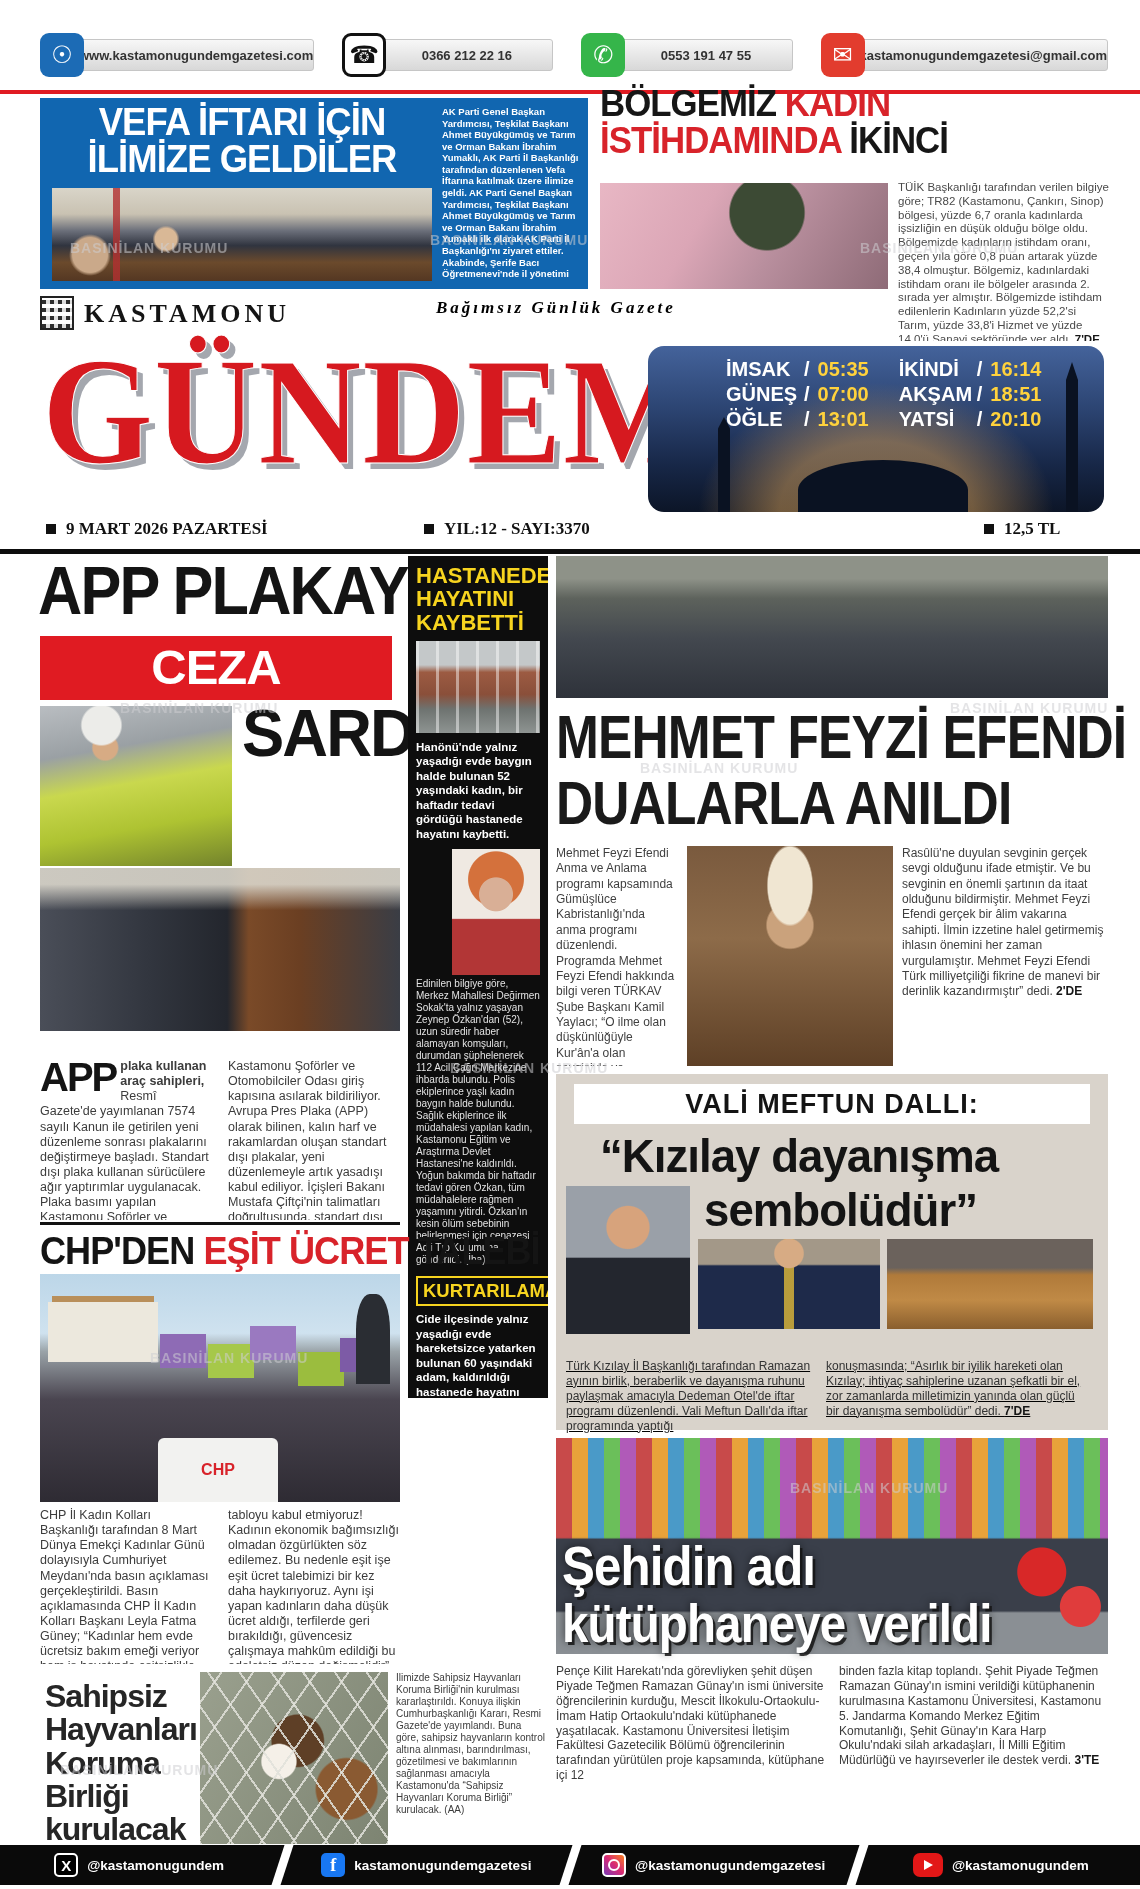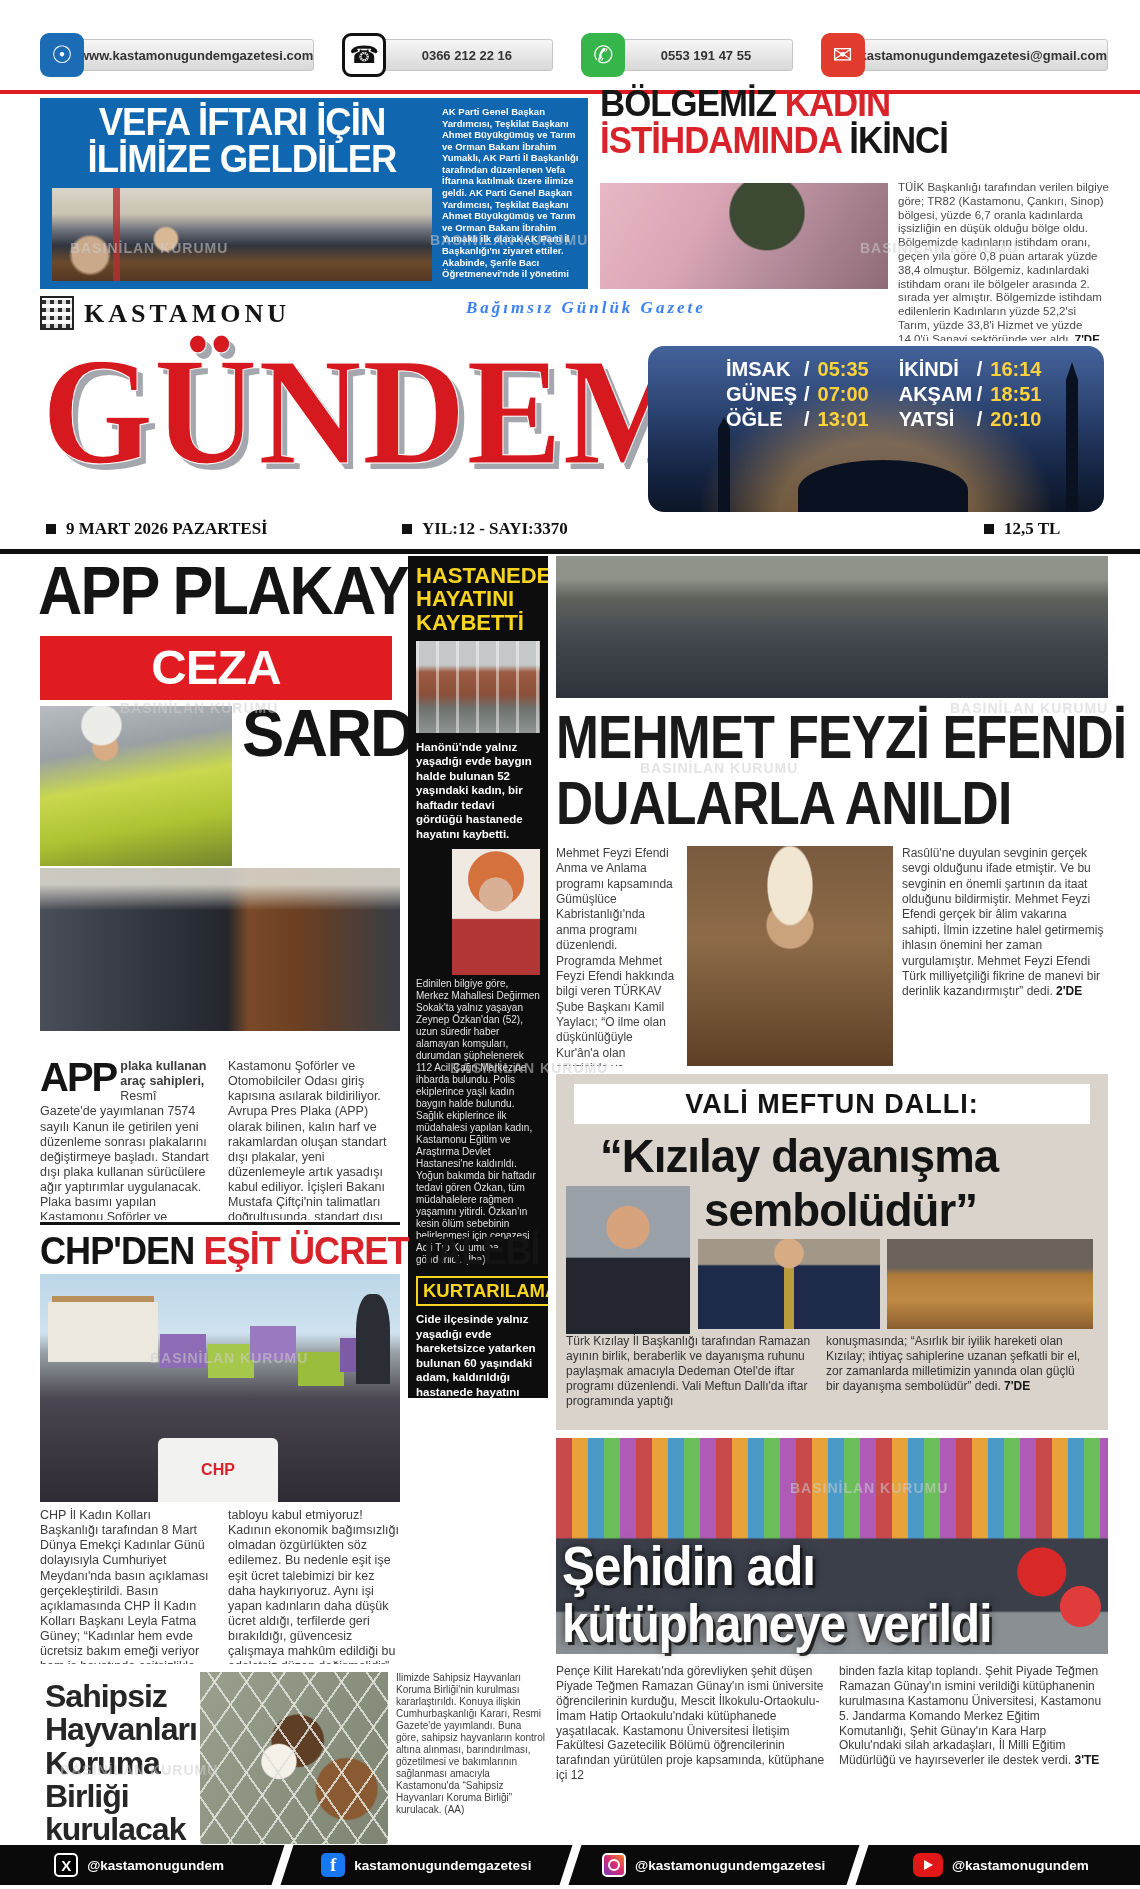--- a/index.html
+++ b/index.html
@@ -41,40 +41,40 @@
   .kadin-photo { position:absolute; left:0; top:98px; width:288px; height:106px;
     background:
       radial-gradient(circle at 58% 28%, #3c4a34 0 20%, transparent 21%),
       linear-gradient(120deg, #e8b7c4 0%, #dba6b6 35%, #b98f9e 60%, #8e6b77 100%); }
   .kadin-body { position:absolute; left:298px; top:96px; width:212px; height:160px; font:400 11.5px/1.2 "Liberation Sans",sans-serif; color:#4a4a4a; overflow:hidden; }
   .pref { font-weight:900; color:#161616; }
 
   
   .qr { position:absolute; left:40px; top:296px; width:34px; height:34px; background-image:repeating-linear-gradient(0deg,#181818 0 4px,#fff 4px 8px),repeating-linear-gradient(90deg,#181818 0 4px,rgba(255,255,255,.85) 4px 8px); background-blend-mode:screen; border:2px solid #222; }
   .city { position:absolute; left:84px; top:299px; font:700 26px "Liberation Serif",serif; letter-spacing:4px; color:#141414; }
-  .kicker { position:absolute; left:466px; top:298px; font:italic 700 17px "Liberation Serif",serif; letter-spacing:3px; color:#3b82f6; }
+  .kicker { position:absolute; left:436px; top:298px; font:italic 700 17px "Liberation Serif",serif; letter-spacing:3px; color:#000000; }
   .gundem { position:absolute; left:42px; top:330px; font:700 152px/1.08 "Liberation Serif",serif; color:#d6191f; letter-spacing:1px; transform:scaleX(.94); transform-origin:left top; -webkit-text-stroke:1px #fff; text-shadow:6px 6px 0 rgba(125,130,140,.7); }
   .mosque { position:absolute; left:648px; top:346px; width:456px; height:166px; border-radius:16px; overflow:hidden;
     background:
       radial-gradient(ellipse at 50% 100%, rgba(214,158,84,.5) 0 30%, transparent 55%),
       linear-gradient(180deg,#44639b 0%,#2c4472 38%,#172747 72%,#0c1527 100%); }
   .m-dome { position:absolute; left:150px; bottom:-8px; width:170px; height:60px; background:#0a1222; border-radius:50% 50% 0 0; }
   .m-min { position:absolute; bottom:0; width:12px; height:120px; background:#0a1222; clip-path:polygon(0 12%,50% 0,100% 12%,100% 100%,0 100%); }
   .m-min.l { left:70px; height:95px; } .m-min.r { right:26px; height:150px; }
   .pt-grid { position:absolute; left:78px; top:12px; display:grid; grid-template-columns:auto auto; column-gap:30px; row-gap:2px; }
   .pt-row { display:flex; align-items:baseline; font-weight:900; }
   .pt-label { color:#fff; font-size:20px; width:78px; letter-spacing:0; }
   .pt-sep { color:#fff; font-size:20px; margin-right:8px; }
   .pt-time { color:#ffd23c; font-size:20px; }
 
   
   .dateline { position:absolute; left:46px; top:519px; width:1060px; height:26px; font:700 17px "Liberation Serif",serif; color:#111; }
   .dl-item { position:absolute; display:flex; align-items:center; gap:10px; }
   .dl-sq { width:10px; height:10px; background:#111; display:inline-block; }
-  .dl-date { left:0;font-family:Liberation Serif, serif; } .dl-issue { left:356px; } .dl-price { left:938px; }
+  .dl-date { left:0;font-family:Liberation Serif, serif; } .dl-issue { left:378px; } .dl-price { left:938px; }
   .blackrule { position:absolute; left:0; top:549px; width:1140px; height:5px; background:#0d0d0d; }
   .hrule2 { position:absolute; left:40px; top:1222px; width:360px; height:3px; background:#111; }
 
   
   .app-h1 { position:absolute; left:38px; top:556px; font-weight:900; font-size:68px; line-height:1; letter-spacing:-2px; color:#141414; transform:scaleX(.9); transform-origin:left top; white-space:nowrap; }
   .app-h2 { position:absolute; left:40px; top:636px; width:352px; height:64px; background:#e01b22; color:#fff; font-weight:900; font-size:49px; text-align:center; line-height:62px; letter-spacing:-1px; }
   .ph-officer { position:absolute; left:40px; top:706px; width:192px; height:160px;
     background:
       radial-gradient(circle at 32% 12%, #ecece9 0 10%, transparent 11%),
       radial-gradient(circle at 34% 26%, #d7ab84 0 7%, transparent 8%),
@@ -159,21 +159,21 @@
   .kz-right { flex:1; }
   .kz-l2 { margin:0 0 6px 6px; font-weight:900; font-size:47px; line-height:1; letter-spacing:-1px; color:#141414; transform:scaleX(.97); transform-origin:left top; white-space:nowrap; }
   .kz-photos { display:flex; gap:7px; }
   .ph-suit { width:182px; height:90px;
     background:
       radial-gradient(circle at 50% 16%, #d7ab84 0 12%, transparent 13%),
       linear-gradient(90deg, transparent 0 47%, rgba(202,169,58,.9) 47% 53%, transparent 53%),
       linear-gradient(180deg,#a39888 0 28%, #1e2a4a 30% 100%); }
   .ph-iftar { width:206px; height:90px;
     background:linear-gradient(180deg,#6b625c 0 32%, #b07a3a 40%, #c08a46 68%, #8a5f2e 100%); }
-  .kz-cols { display:flex; gap:4px; margin-top:0; }
+  .kz-cols { display:flex; gap:4px; margin-top:25px;text-decoration:underline; }
   .kz-col { width:256px; font:400 12px/1.24 "Liberation Sans",sans-serif; color:#333; }
 
   
   .ph-library { position:absolute; left:556px; top:1438px; width:552px; height:216px; overflow:hidden;
     background:
       radial-gradient(circle at 88% 62%, #d82828 0 24px, transparent 25px),
       radial-gradient(circle at 95% 78%, #e03c3c 0 20px, transparent 21px),
       linear-gradient(180deg, transparent 0 46%, #3a3f4a 47% 80%, #8a8f94 81% 100%),
       repeating-linear-gradient(90deg,#c84a4a 0 16px,#e8a23a 16px 32px,#4a9ac8 32px 48px,#6bbf5a 48px 64px,#b05ab8 64px 80px); }
   .sehit-h { position:absolute; left:562px; color:#fff; font-weight:900; line-height:1; letter-spacing:-1px; transform:scaleX(.88); transform-origin:left top; white-space:nowrap; text-shadow:3px 3px 0 rgba(20,20,20,.85), 0 0 10px rgba(0,0,0,.6); z-index:5; }

